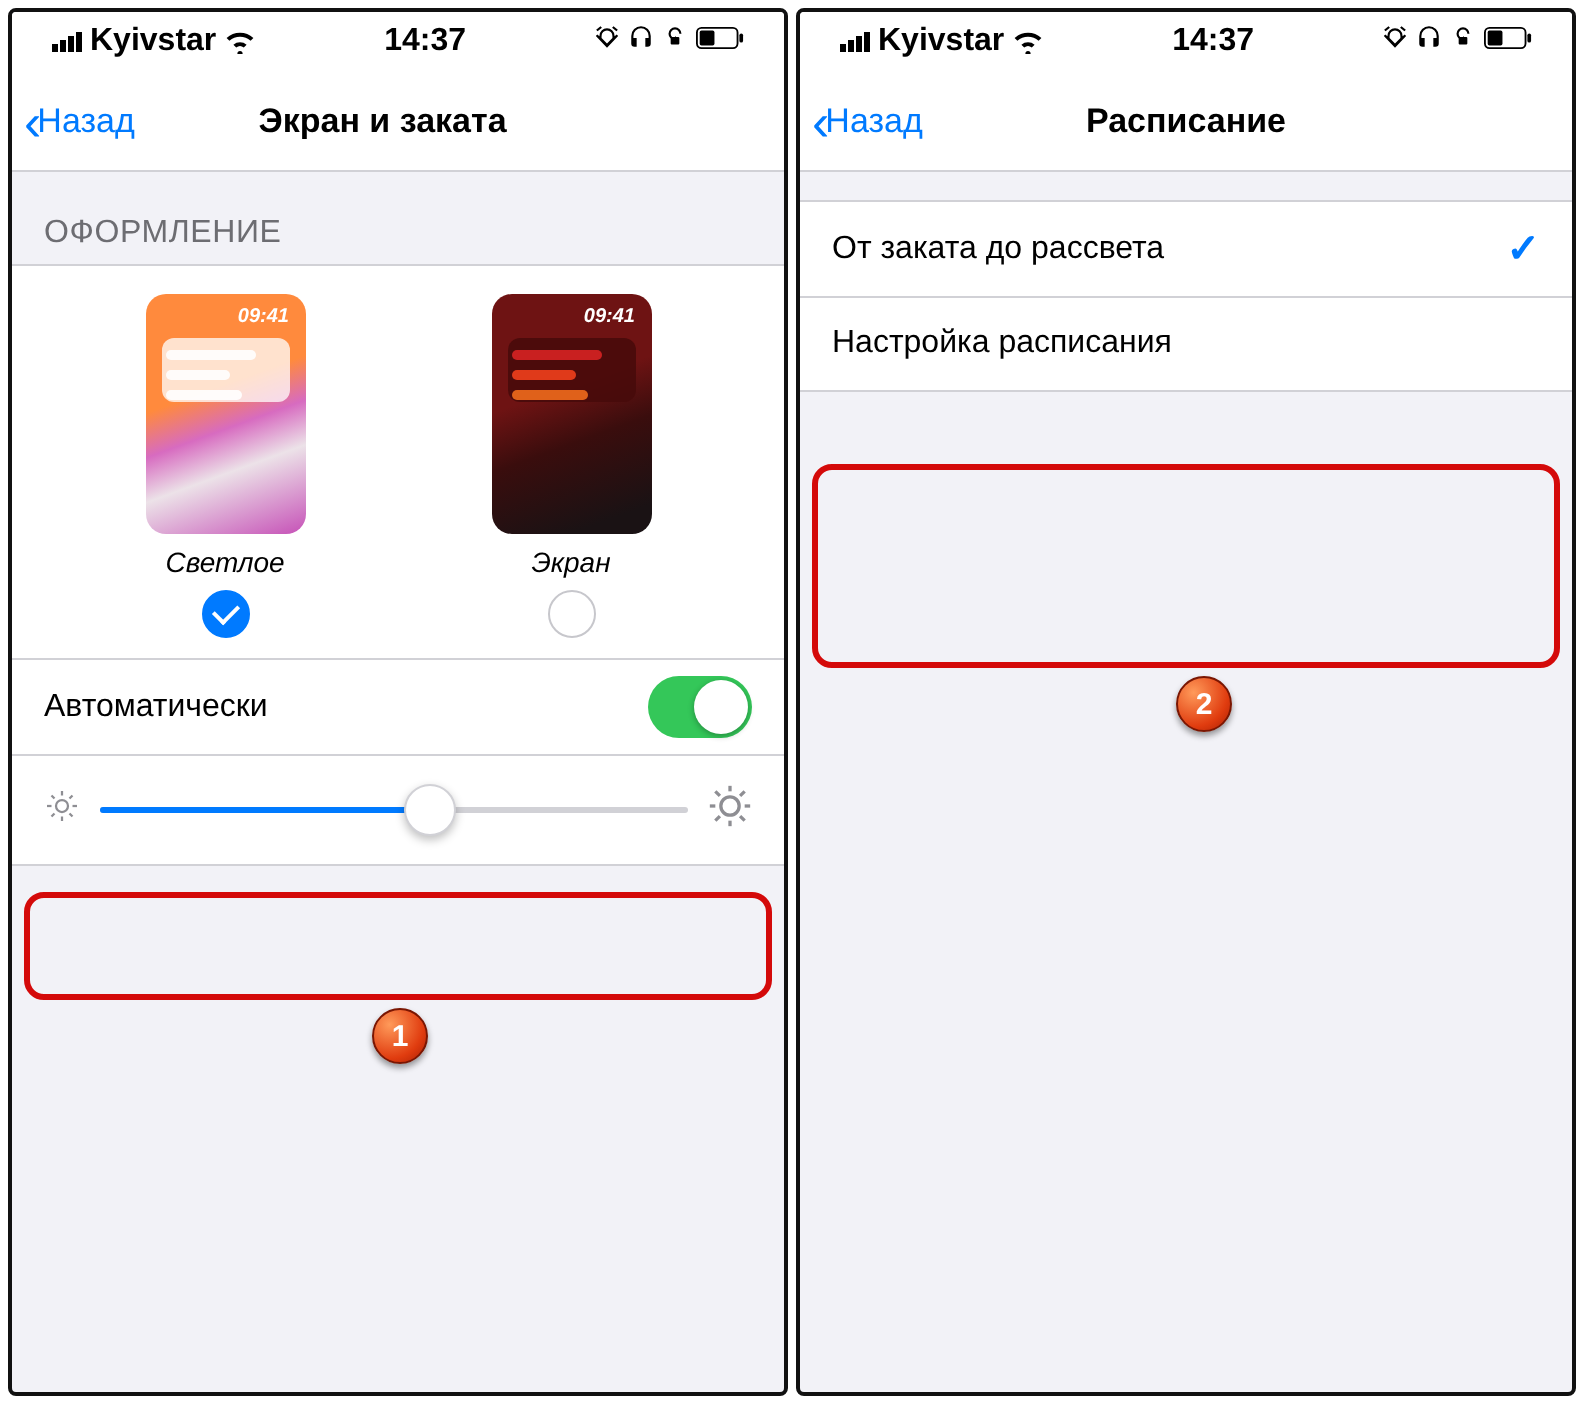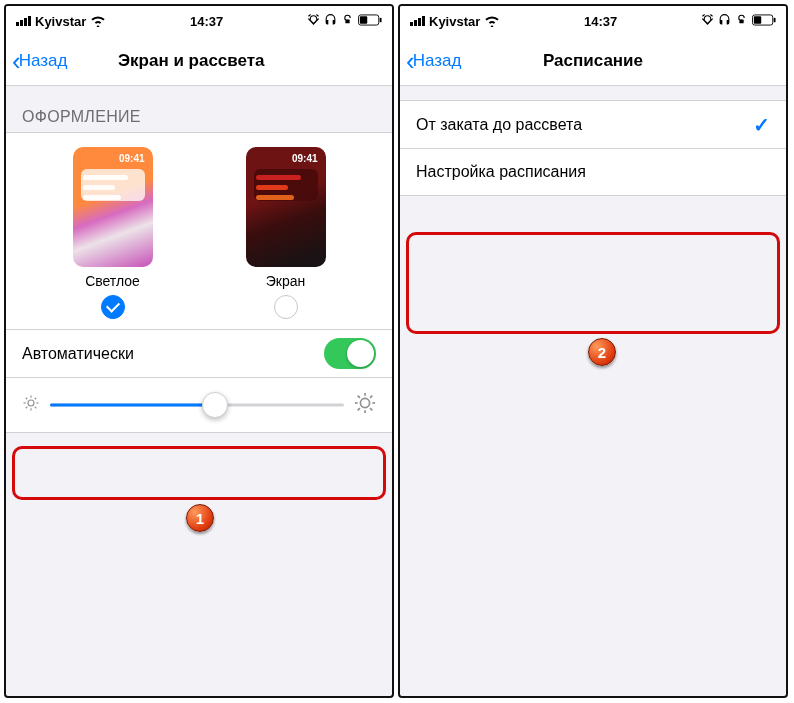--- a/index.html
+++ b/index.html
@@ -22,22 +22,22 @@
   overflow: hidden;
   display: flex;
   flex-direction: column;
 }
 .status-bar {
   height: 30px;
   background: #fff;
   display: flex;
   align-items: center;
   justify-content: space-between;
-  padding: 0 10px;
-  font-size: 13px;
+  padding: 0 20px;
+  font-size: 16px;
   font-weight: 600;
 }
 .status-left { display: flex; align-items: center; gap: 4px; }
 .status-right { display: flex; align-items: center; gap: 4px; }
 .signal-bars { display: inline-flex; align-items: flex-end; gap: 1px; }
 .signal-bars span { width: 3px; background:#000; }
 .signal-bars span:nth-child(1){height:4px;}
 .signal-bars span:nth-child(2){height:6px;}
 .signal-bars span:nth-child(3){height:8px;}
 .signal-bars span:nth-child(4){height:10px;}
@@ -88,20 +88,21 @@
 .theme-picker {
   display: flex;
   justify-content: space-around;
   padding: 14px 20px 10px;
 }
 .theme-option {
   display: flex;
   flex-direction: column;
   align-items: center;
   gap: 6px;
+  font-style: italic;
 }
 .theme-thumb {
   width: 80px;
   height: 120px;
   border-radius: 10px;
   position: relative;
   overflow: hidden;
 }
 .theme-thumb.light {
   background: linear-gradient(160deg,#ff8a3d 0%,#ff8a3d 40%,#d76bc0 55%, #ece2e8 70%, #c651b7 100%);
@@ -286,21 +287,21 @@
             <rect x="23.5" y="3.5" width="2" height="5" rx="1" fill="#000"></rect>
           </svg></span>
     </div>
   </div>
 
   <div class="nav-bar">
     <div class="back-btn">
       <span class="back-chevron">‹</span>
       <span>Назад</span>
     </div>
-    <div class="nav-title left-shift">Экран и рассвета</div>
+    <div class="nav-title left-shift">Экран и заката</div>
   </div>
 
   <div class="content">
     <div class="section-header">ОФОРМЛЕНИЕ</div>
     <div class="appearance-group">
       <div class="theme-picker">
         <div class="theme-option">
           <div class="theme-thumb light">
             <div class="thumb-time">09:41</div>
             <div class="thumb-widget"></div>

